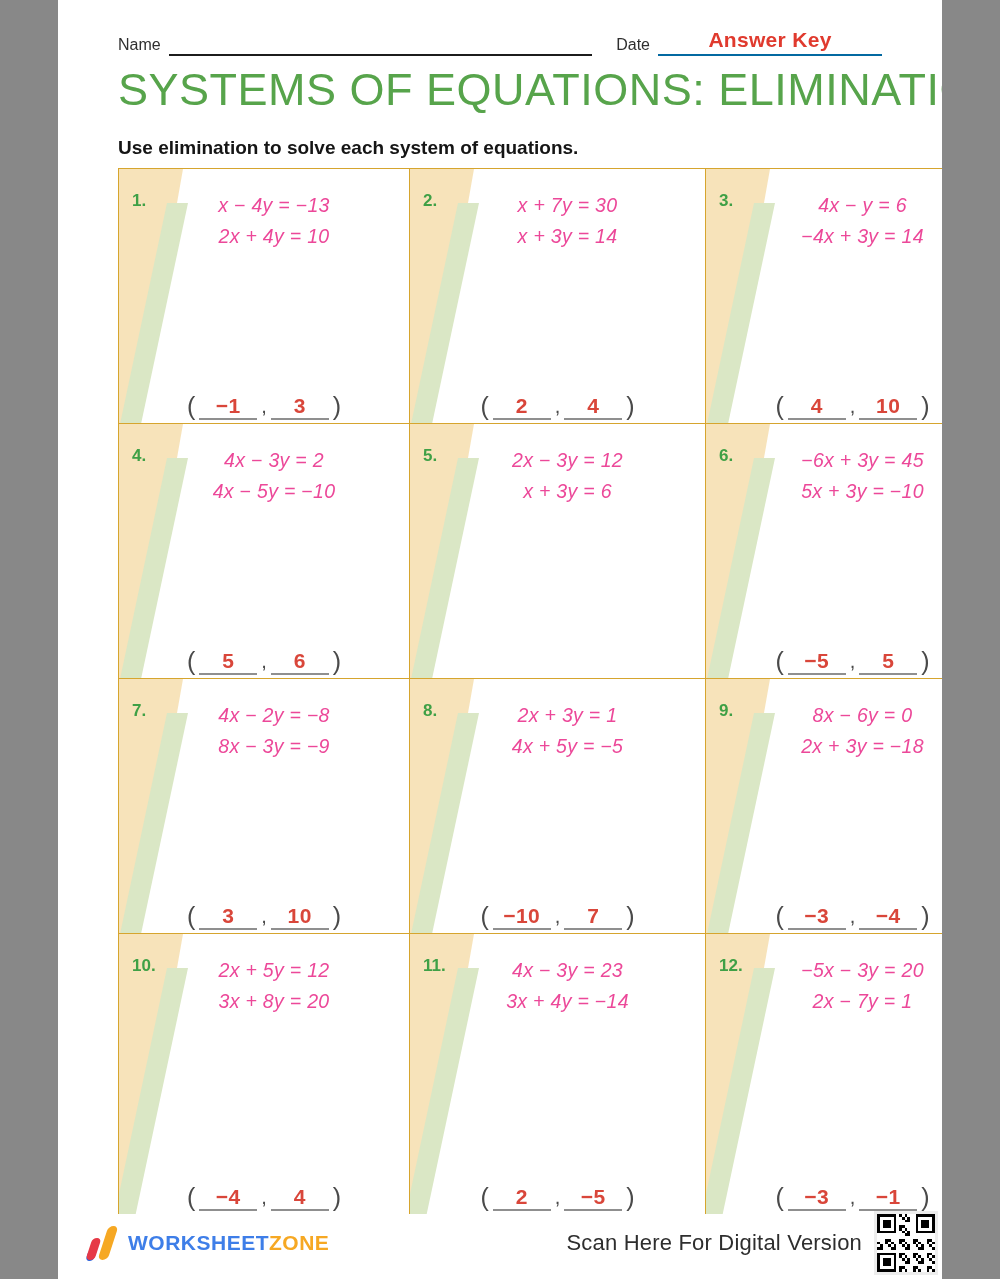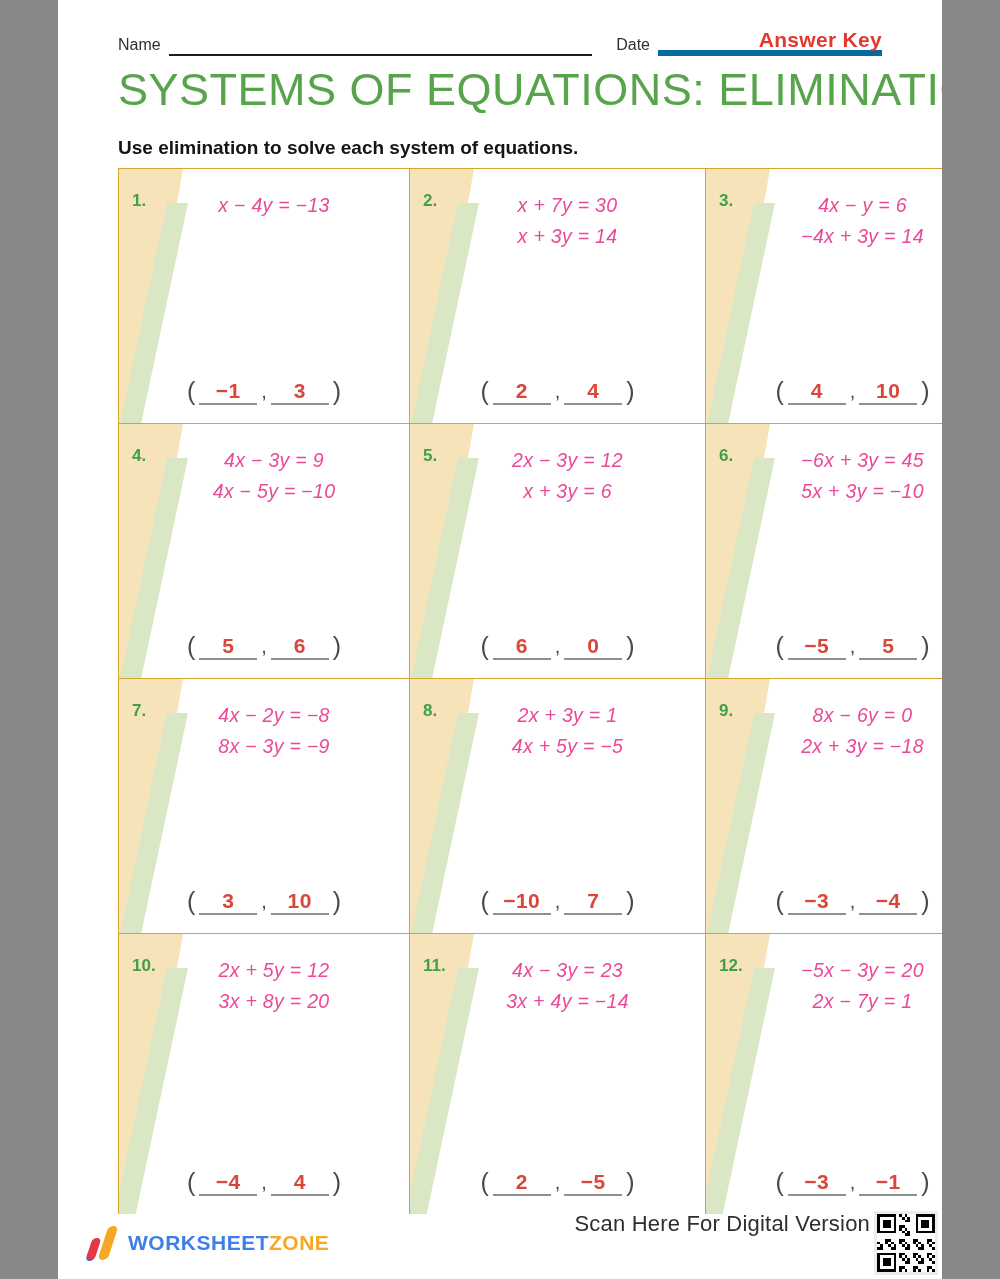--- a/index.html
+++ b/index.html
@@ -9,22 +9,22 @@
     background:#ffffff; overflow:hidden;
   }
   
   .header-row{
     position:absolute; top:28px; left:60px; right:60px;
     display:flex; align-items:flex-end; gap:8px;
   }
   .hdr-label{ font-size:16px; color:#2f2f2f; padding-bottom:2px; }
   .name-line{ flex:1; border-bottom:2px solid #1c1c1c; height:24px; margin-right:16px; }
   .date-line{
-    width:224px; border-bottom:6px solid #0369a1; height:28px;
-    text-align:right;
+    width:224px; border-bottom:2px solid #0369a1; height:28px;
+    text-align:center;
   }
   .answer-key{
     color:#e03a2e; font-size:21px; font-weight:bold; letter-spacing:.3px;
   }
   
   .title{
     position:absolute; top:64px; left:60px; right:55px;
     color:#57a44b; font-size:45px; font-weight:300; letter-spacing:.5px;
     font-stretch:condensed; white-space:nowrap;
   }
@@ -62,21 +62,21 @@
   }
   .equations{
     position:relative; z-index:2; padding-top:21px; text-align:center;
     transform:translateX(10px);
   }
   .eq{
     font-size:19.5px; font-style:italic; color:#ec4899; line-height:31px;
     letter-spacing:.3px;
   }
   .answer{
-    position:absolute; z-index:2; left:0; right:0; bottom:17px;
+    position:absolute; z-index:2; left:0; right:0; bottom:2px;
     text-align:center; white-space:nowrap;
   }
   .paren{ font-size:25px; color:#4a4a4a; vertical-align:-2px; }
   .slot{
     display:inline-block; width:58px; margin:0 4px;
     border-bottom:2px solid #8f8f8f; text-align:center;
   }
   .ansval{ color:#d9463a; font-size:21px; font-weight:bold; letter-spacing:.5px; }
   .comma{ font-size:20px; color:#4a4a4a; }
   
@@ -86,21 +86,21 @@
   }
   .brand{ display:flex; align-items:center; gap:8px; }
   .logo-mark{ position:relative; width:34px; height:38px; }
   .logo-bar{ position:absolute; border-radius:5px; transform:skewX(-18deg); }
   .logo-bar.red{ left:3px; top:14px; width:9px; height:22px; background:#e63946; }
   .logo-bar.blue{ left:1px; top:26px; width:8px; height:11px; background:#2b5fd9; }
   .logo-bar.yellow{ left:17px; top:2px; width:10px; height:34px; background:#f6a823; }
   .brand-text{ font-size:21px; font-weight:bold; letter-spacing:.5px; }
   .brand-worksheet{ color:#3e7ee8; }
   .brand-zone{ color:#f6a823; }
-  .scan-wrap{ display:flex; align-items:flex-start; gap:4px; }
+  .scan-wrap{ display:flex; align-items:center; gap:12px; }
   .scan-text{ font-size:22px; color:#2e2e2e; letter-spacing:.2px; }
   .qr{ background:#ededed; padding:3px; line-height:0; }
 </style>
 </head>
 <body>
 
 <div class="page">
 
   <div class="header-row">
     <span class="hdr-label">Name</span>
@@ -113,20 +113,21 @@
   <div class="instruction">Use elimination to solve each system of equations.</div>
 
   <div class="grid">
 
     <div class="cell">
       <div class="tan-shape"></div>
       <div class="green-stripe"></div>
       <div class="prob-num">1.</div>
       <div class="equations">
         <div class="eq">x − 4y = −13</div>
+        <div class="eq">2x + 4y = 10</div>
       </div>
       <div class="answer">
         <span class="paren">(</span><span class="slot"><span class="ansval">−1</span></span><span class="comma">,</span><span class="slot"><span class="ansval">3</span></span><span class="paren">)</span>
       </div>
     </div>
 
     <div class="cell">
       <div class="tan-shape"></div>
       <div class="green-stripe"></div>
       <div class="prob-num">2.</div>
@@ -150,38 +151,35 @@
       <div class="answer">
         <span class="paren">(</span><span class="slot"><span class="ansval">4</span></span><span class="comma">,</span><span class="slot"><span class="ansval">10</span></span><span class="paren">)</span>
       </div>
     </div>
 
     <div class="cell">
       <div class="tan-shape"></div>
       <div class="green-stripe"></div>
       <div class="prob-num">4.</div>
       <div class="equations">
-        <div class="eq">4x − 3y = 9</div>
+        <div class="eq">4x − 3y = 2</div>
         <div class="eq">4x − 5y = −10</div>
       </div>
       <div class="answer">
         <span class="paren">(</span><span class="slot"><span class="ansval">5</span></span><span class="comma">,</span><span class="slot"><span class="ansval">6</span></span><span class="paren">)</span>
       </div>
     </div>
 
     <div class="cell">
       <div class="tan-shape"></div>
       <div class="green-stripe"></div>
       <div class="prob-num">5.</div>
       <div class="equations">
         <div class="eq">2x − 3y = 12</div>
         <div class="eq">x + 3y = 6</div>
-      </div>
-      <div class="answer">
-        <span class="paren">(</span><span class="slot"><span class="ansval">6</span></span><span class="comma">,</span><span class="slot"><span class="ansval">0</span></span><span class="paren">)</span>
       </div>
     </div>
 
     <div class="cell last-col">
       <div class="tan-shape"></div>
       <div class="green-stripe"></div>
       <div class="prob-num">6.</div>
       <div class="equations">
         <div class="eq">−6x + 3y = 45</div>
         <div class="eq">5x + 3y = −10</div>

